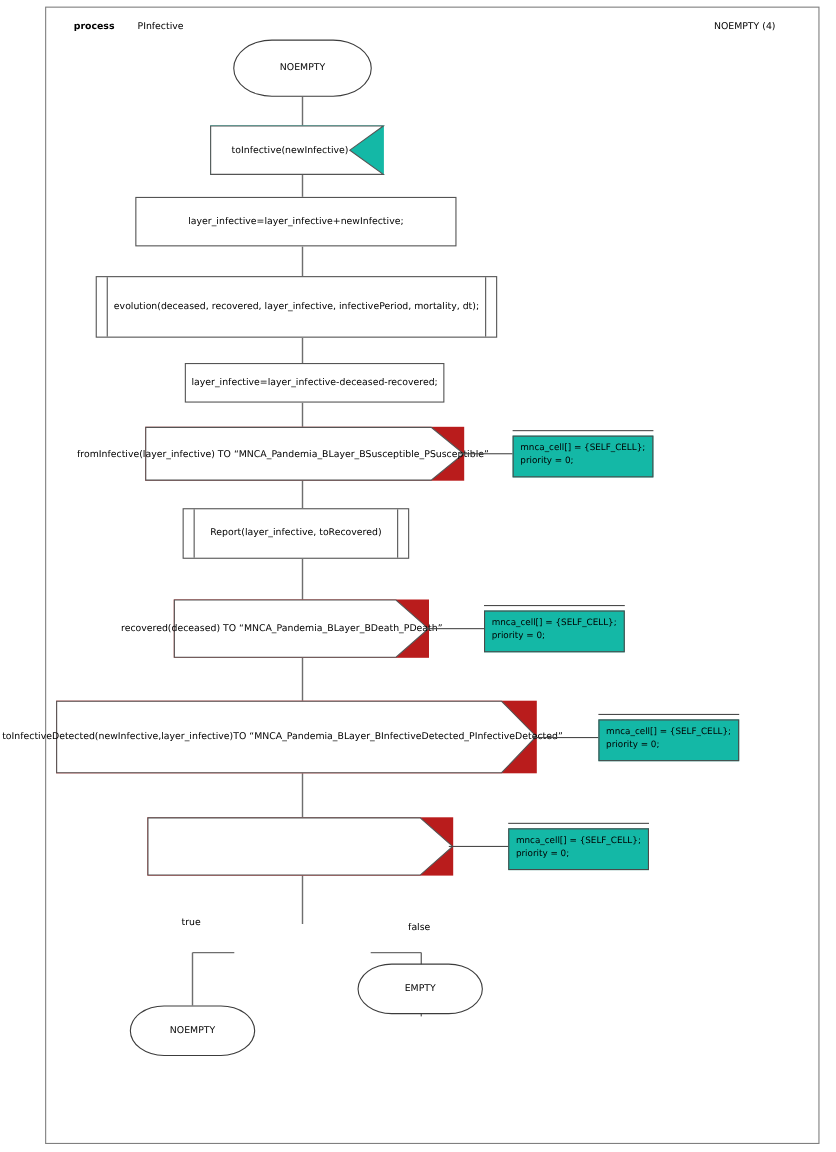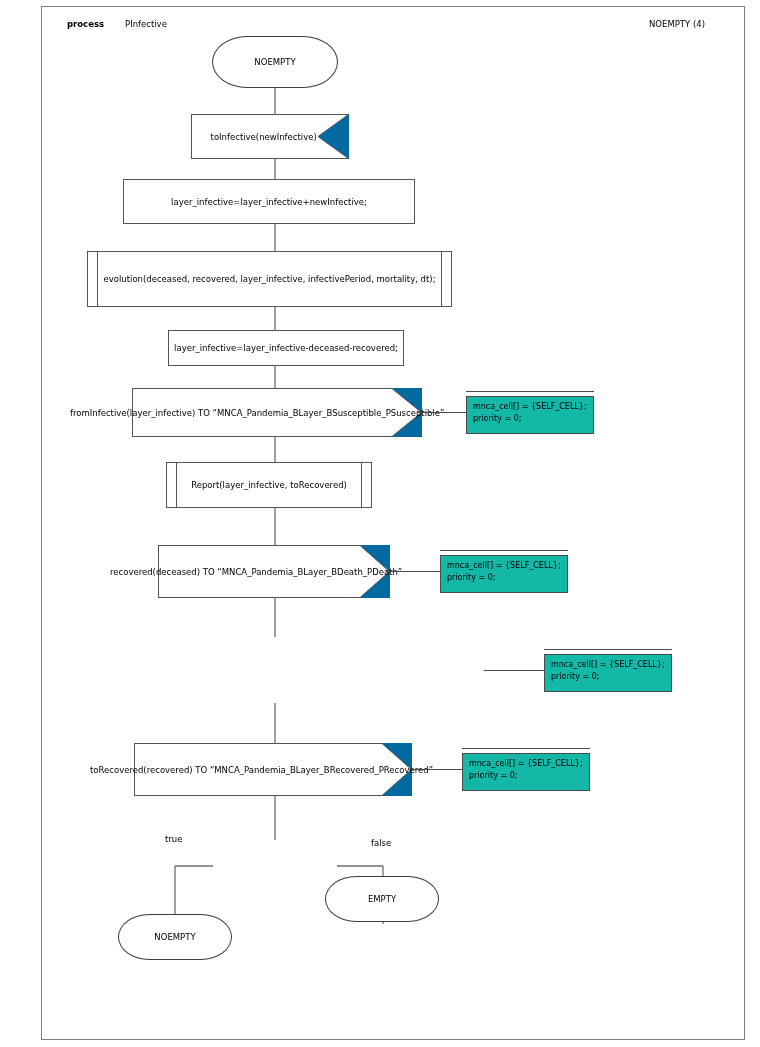--- a/index.html
+++ b/index.html
@@ -84,25 +84,25 @@
     top: 0;
     bottom: 0;
     width: 0;
     border-left: 1px solid #545454;
   }
   .subroutine::before { left: 9px; }
   .subroutine::after  { right: 9px; }
 
   
   .recv {
-    background: #0369a1;
+    background: #14b8a6;
   }
   
   .send {
-    background: #0369a1;
+    background: #b91c1c;
   }
   .shape-svg {
     position: absolute;
     left: 0;
     top: 0;
     width: 100%;
     height: 100%;
     overflow: visible;
   }
   .shape-svg polygon, .shape-svg path {
@@ -238,33 +238,38 @@
     <span class="overflow-text" style="left:-48px;">recovered(deceased) TO “MNCA_Pandemia_BLayer_BDeath_PDeath”</span>
   </div>
 
   <div class="note-line" style="left:386px; top:571px; width:54px;"></div>
   <div class="node note" style="left:440px; top:555px; width:128px; height:38px;">
     <div>mnca_cell[] = {SELF_CELL};</div>
     <div>priority = 0;</div>
   </div>
   <div class="note-tail" style="left:440px; top:550px; width:128px;"></div>
 
+  <div class="node send" style="left:51px; top:637px; width:437px; height:66px;">
+    <svg class="shape-svg" viewBox="0 0 437 66" preserveAspectRatio="none">
+      <polygon points="0.5,0.5 405,0.5 436.5,32.5 405,65.5 0.5,65.5"></polygon>
+    </svg>
+    <span class="overflow-text" style="left:-49px;">toInfectiveDetected(newInfective,layer_infective)TO “MNCA_Pandemia_BLayer_BInfectiveDetected_PInfectiveDetected”</span>
+  </div>
 
   <div class="note-line" style="left:484px; top:670px; width:60px;"></div>
   <div class="node note" style="left:544px; top:654px; width:128px; height:38px;">
     <div>mnca_cell[] = {SELF_CELL};</div>
     <div>priority = 0;</div>
   </div>
   <div class="note-tail" style="left:544px; top:649px; width:128px;"></div>
 
   <div class="node send" style="left:134px; top:743px; width:278px; height:53px;">
     <svg class="shape-svg" viewBox="0 0 278 53" preserveAspectRatio="none">
       <polygon points="0.5,0.5 248,0.5 277.5,26.5 248,52.5 0.5,52.5"></polygon>
     </svg>
-    <span class="overflow-text" style="left:-44px;">toRecovered(recovered) TO “MNCA_Pandemia_BLayer_BRecovered_PRecovered”</span>
   </div>
 
   <div class="note-line" style="left:408px; top:769px; width:54px;"></div>
   <div class="node note" style="left:462px; top:753px; width:128px; height:38px;">
     <div>mnca_cell[] = {SELF_CELL};</div>
     <div>priority = 0;</div>
   </div>
   <div class="note-tail" style="left:462px; top:748px; width:128px;"></div>
 
 

